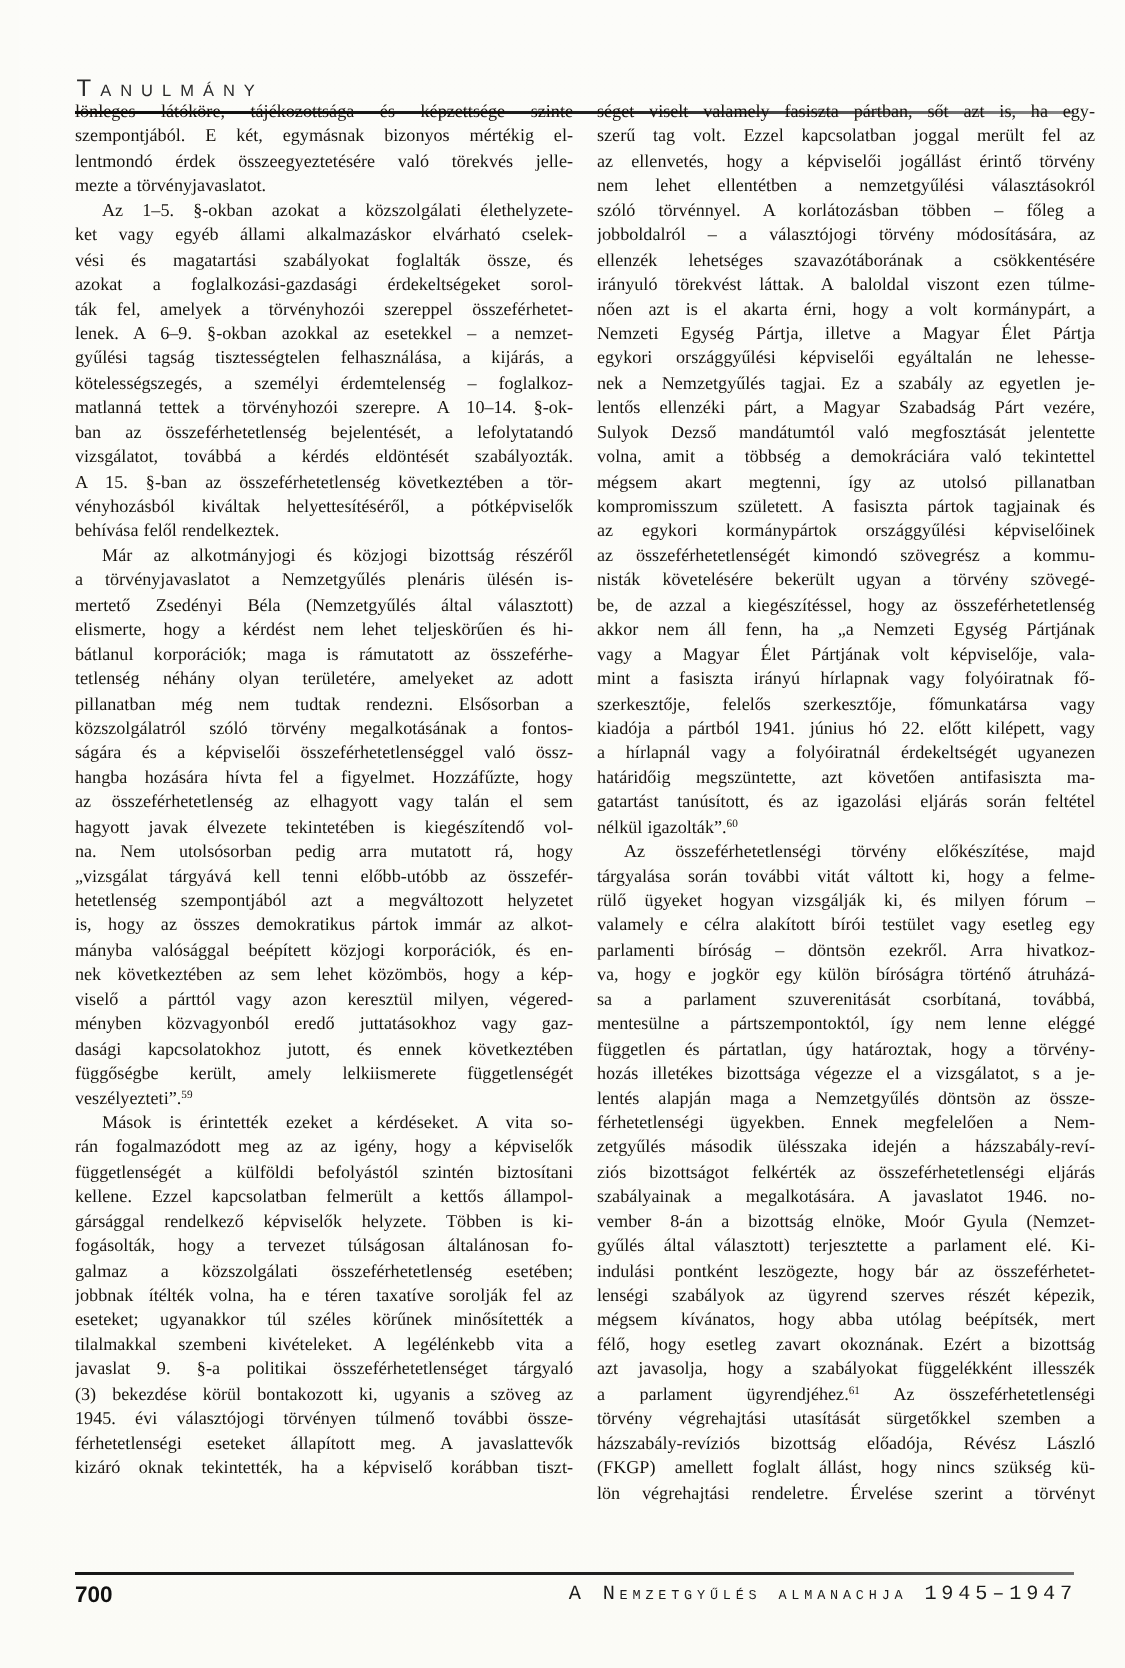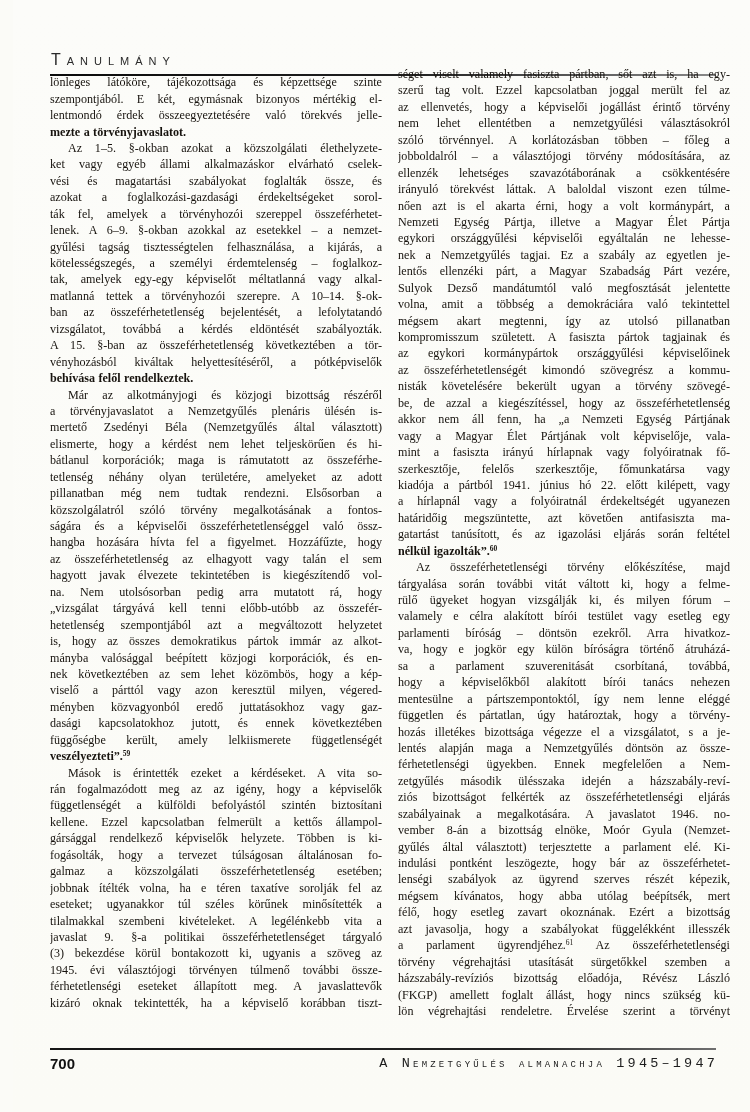--- a/index.html
+++ b/index.html
@@ -22,33 +22,33 @@
     color: #2a2a2a; font-weight: 400;
   }
   .header-rule {
     position: absolute; left: 37px; right: 34px; top: 74px; height: 2px;
     background: linear-gradient(to right, #0a0a0a 0%, #222 55%, #8a8a8a 100%);
   }
 
   
   .columns {
     position: absolute; left: 37px; top: 66px; width: 680px;
-    display: flex; gap: 16px; align-items: center;
+    display: flex; gap: 16px;
   }
   .col { width: 332px; }
   .line {
     font-size: 12.1px;
     line-height: 16.45px;
     height: 16.45px;
     text-align: justify;
     text-align-last: justify;
     overflow: hidden;
     word-spacing: 0.4px;
   }
-  .line.end { text-align-last: left; font-weight: bold; }
+  .line.end { text-align-last: left; }
   .line.indent { text-indent: 18px; }
   .line sup {
     font-size: 7.5px; line-height: 0; vertical-align: 4px; letter-spacing: 0;
   }
 
   
   .footer-rule {
     position: absolute; left: 37px; right: 34px; top: 1048px; height: 2px;
     background: linear-gradient(to right, #161616 0%, #232323 70%, #6f6f6f 100%);
   }
@@ -80,21 +80,20 @@
         <div class="line">lentmondó érdek összeegyeztetésére való törekvés jelle-</div>
         <div class="line end">mezte a törvényjavaslatot.</div>
         <div class="line indent">Az 1–5. §-okban azokat a közszolgálati élethelyzete-</div>
         <div class="line">ket vagy egyéb állami alkalmazáskor elvárható cselek-</div>
         <div class="line">vési és magatartási szabályokat foglalták össze, és</div>
         <div class="line">azokat a foglalkozási-gazdasági érdekeltségeket sorol-</div>
         <div class="line">ták fel, amelyek a törvényhozói szereppel összeférhetet-</div>
         <div class="line">lenek. A 6–9. §-okban azokkal az esetekkel – a nemzet-</div>
         <div class="line">gyűlési tagság tisztességtelen felhasználása, a kijárás, a</div>
         <div class="line">kötelességszegés, a személyi érdemtelenség – foglalkoz-</div>
-        <div class="line">tak, amelyek egy-egy képviselőt méltatlanná vagy alkal-</div>
         <div class="line">matlanná tettek a törvényhozói szerepre. A 10–14. §-ok-</div>
         <div class="line">ban az összeférhetetlenség bejelentését, a lefolytatandó</div>
         <div class="line">vizsgálatot, továbbá a kérdés eldöntését szabályozták.</div>
         <div class="line">A 15. §-ban az összeférhetetlenség következtében a tör-</div>
         <div class="line">vényhozásból kiváltak helyettesítéséről, a pótképviselők</div>
         <div class="line end">behívása felől rendelkeztek.</div>
         <div class="line indent">Már az alkotmányjogi és közjogi bizottság részéről</div>
         <div class="line">a törvényjavaslatot a Nemzetgyűlés plenáris ülésén is-</div>
         <div class="line">mertető Zsedényi Béla (Nemzetgyűlés által választott)</div>
         <div class="line">elismerte, hogy a kérdést nem lehet teljeskörűen és hi-</div>
@@ -164,21 +163,20 @@
         <div class="line">határidőig megszüntette, azt követően antifasiszta ma-</div>
         <div class="line">gatartást tanúsított, és az igazolási eljárás során feltétel</div>
         <div class="line end">nélkül igazolták”.<sup>60</sup></div>
         <div class="line indent">Az összeférhetetlenségi törvény előkészítése, majd</div>
         <div class="line">tárgyalása során további vitát váltott ki, hogy a felme-</div>
         <div class="line">rülő ügyeket hogyan vizsgálják ki, és milyen fórum –</div>
         <div class="line">valamely e célra alakított bírói testület vagy esetleg egy</div>
         <div class="line">parlamenti bíróság – döntsön ezekről. Arra hivatkoz-</div>
         <div class="line">va, hogy e jogkör egy külön bíróságra történő átruházá-</div>
         <div class="line">sa a parlament szuverenitását csorbítaná, továbbá,</div>
-        <div class="line">hogy a képviselőkből alakított bírói tanács nehezen</div>
         <div class="line">mentesülne a pártszempontoktól, így nem lenne eléggé</div>
         <div class="line">független és pártatlan, úgy határoztak, hogy a törvény-</div>
         <div class="line">hozás illetékes bizottsága végezze el a vizsgálatot, s a je-</div>
         <div class="line">lentés alapján maga a Nemzetgyűlés döntsön az össze-</div>
         <div class="line">férhetetlenségi ügyekben. Ennek megfelelően a Nem-</div>
         <div class="line">zetgyűlés második ülésszaka idején a házszabály-reví-</div>
         <div class="line">ziós bizottságot felkérték az összeférhetetlenségi eljárás</div>
         <div class="line">szabályainak a megalkotására. A javaslatot 1946. no-</div>
         <div class="line">vember 8-án a bizottság elnöke, Moór Gyula (Nemzet-</div>
         <div class="line">gyűlés által választott) terjesztette a parlament elé. Ki-</div>

